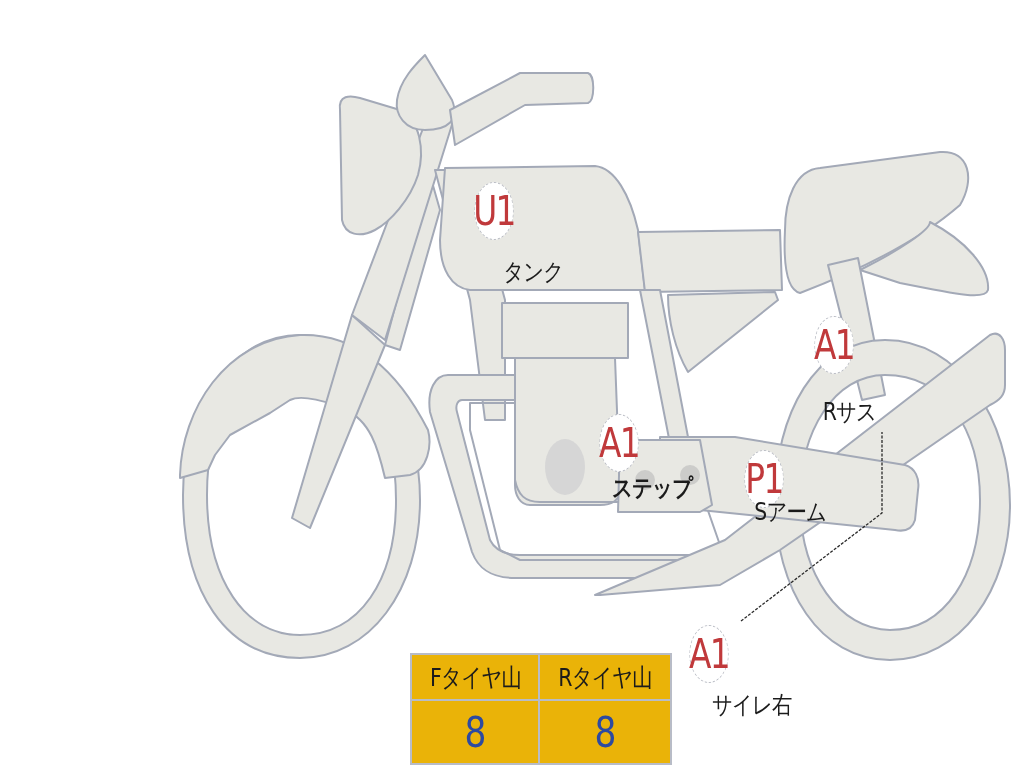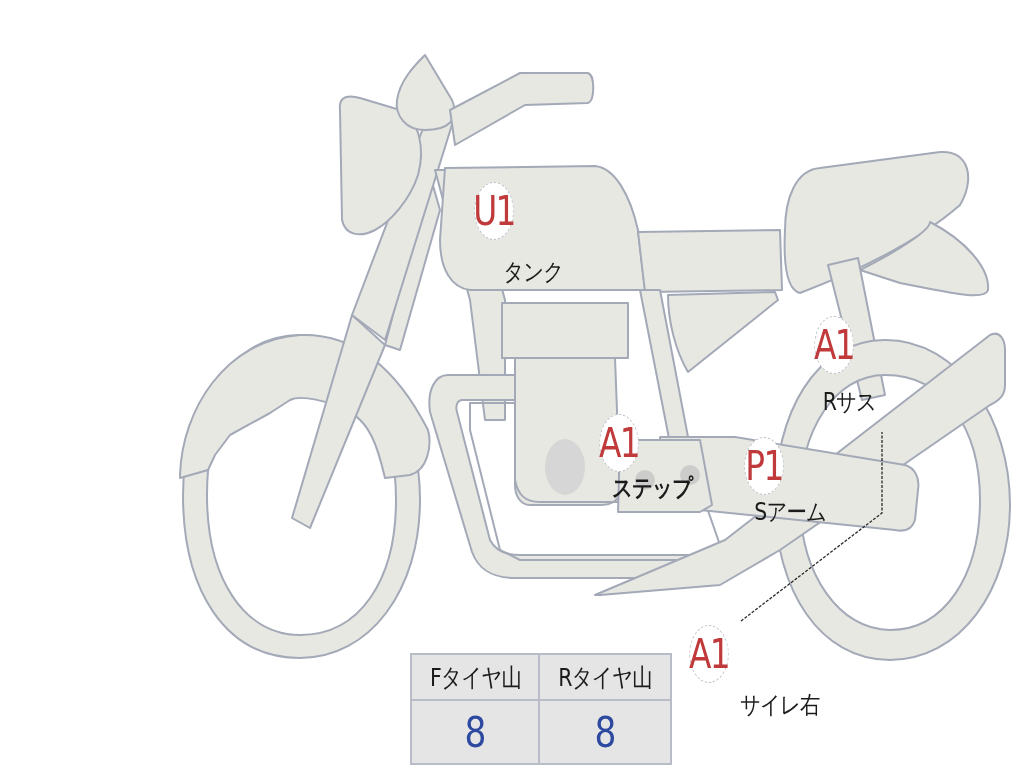--- a/index.html
+++ b/index.html
@@ -75,21 +75,21 @@
       width: 1024px;
       height: 768px;
       pointer-events: none;
     }
     #tire-table {
       position: absolute;
       left: 410px;
       top: 653px;
       width: 262px;
       border-collapse: collapse;
-      background: #e5e5e5;
+      background: #eab308;
     }
     #tire-table th, #tire-table td {
       border: 2px solid #b8bcc7;
       text-align: center;
       padding: 0;
     }
     #tire-table th {
       height: 44px;
       font-weight: normal;
       font-size: 25px;
@@ -217,38 +217,38 @@
     <div class="label">タンク</div>
   </div>
 
   <div class="callout" style="left:595px; top:414px;">
     <div class="badge">A1</div>
   </div>
   <div class="callout" style="left:605px; top:476px;font-weight:bold;">
     <div class="label">ステップ</div>
   </div>
 
-  <div class="callout" style="left:740px; top:437px;justify-content:flex-end;">
+  <div class="callout" style="left:740px; top:450px;justify-content:flex-end;">
     <div class="badge">P1</div>
   </div>
   <div class="callout" style="left:748px; top:500px;text-align:right;">
     <div class="label">Sアーム</div>
   </div>
 
   <div class="callout" style="left:810px; top:316px;">
     <div class="badge">A1</div>
   </div>
-  <div class="callout" style="left:818px; top:390px;align-items:flex-end;">
+  <div class="callout" style="left:818px; top:400px;align-items:flex-end;">
     <div class="label">Rサス</div>
   </div>
 
   <div class="callout" style="left:685px; top:625px;">
     <div class="badge">A1</div>
   </div>
-  <div class="callout" style="left:705px; top:693px;margin-left:28px;">
+  <div class="callout" style="left:705px; top:693px;">
     <div class="label">サイレ右</div>
   </div>
 
   <table id="tire-table">
     <thead>
       <tr>
         <th>
           <span class="cell-inner">Fタイヤ山</span>
         </th>
         <th>

